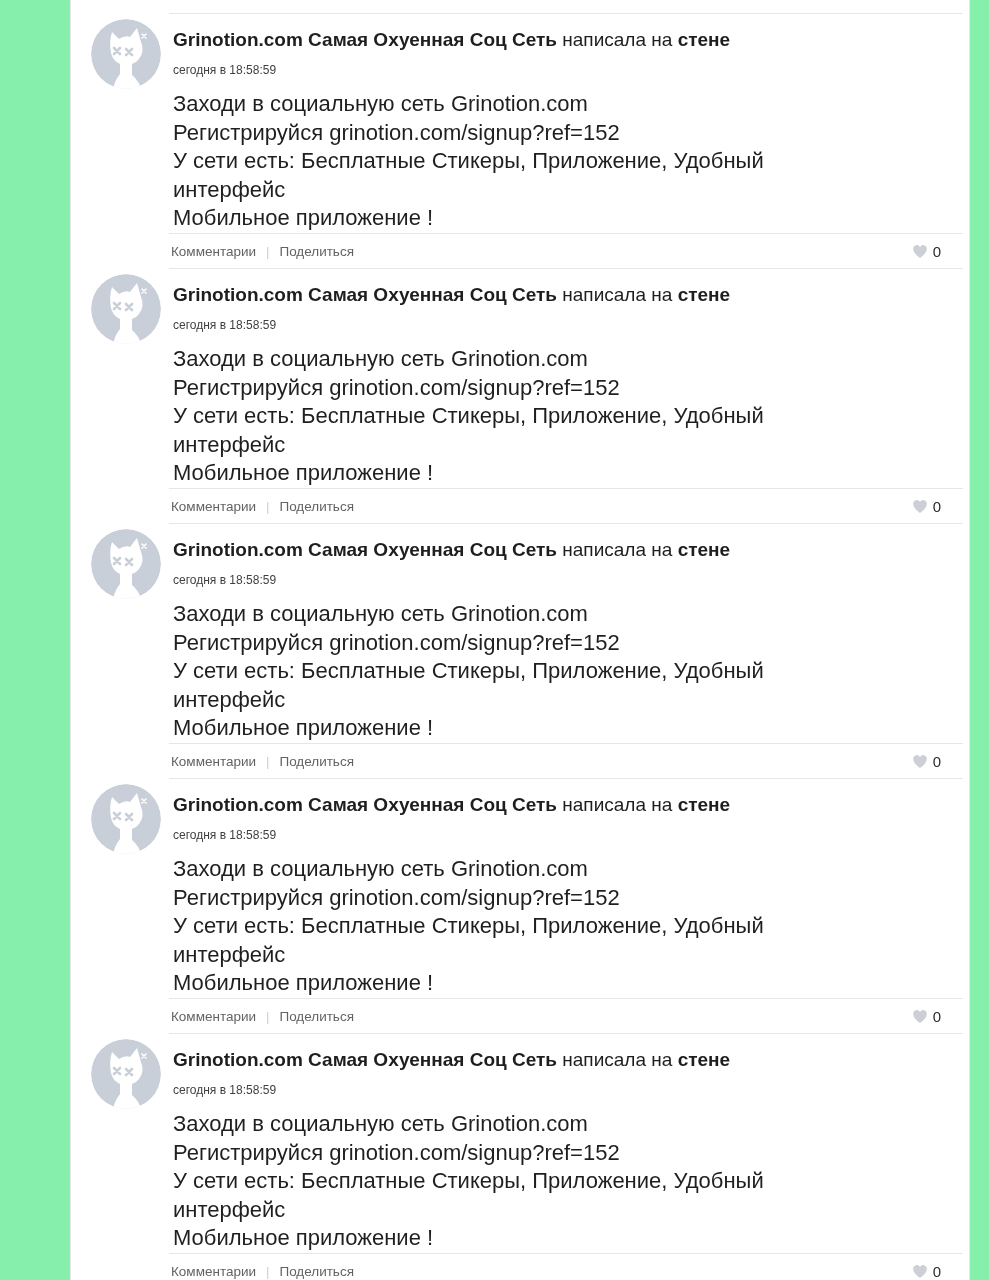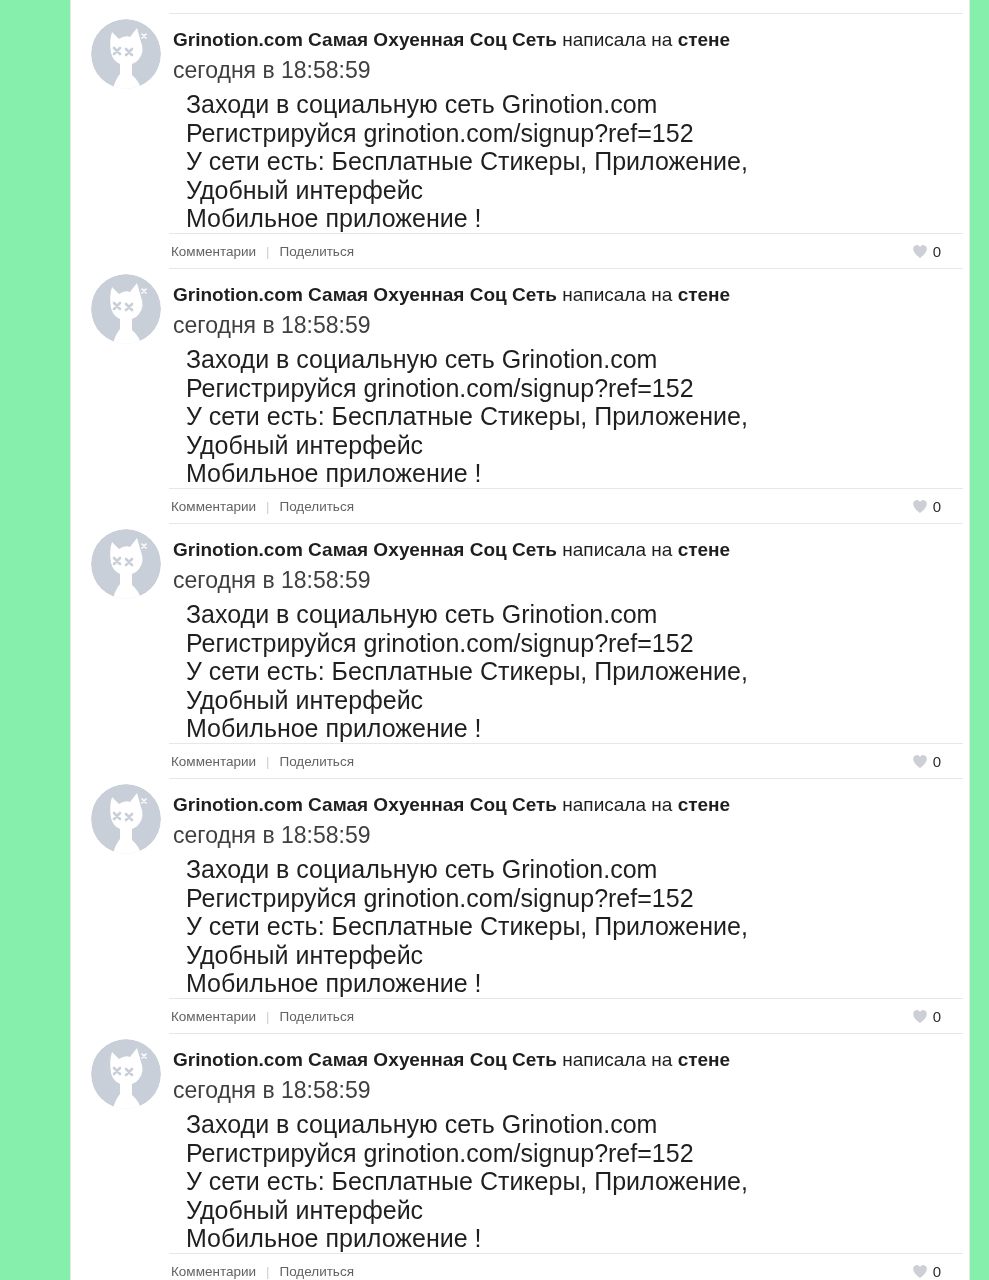--- a/index.html
+++ b/index.html
@@ -58,31 +58,30 @@
   }
   .post-header {
     font-size: 19px;
     line-height: 23px;
     color: #1e1e1e;
   }
   .author-link, .wall-link { font-weight: bold; color: #1e1e1e; cursor: pointer; }
   .action-text { font-weight: normal; color: #1e1e1e; }
   .post-time {
     margin-top: 9px;
-    font-size: 23px;
+    font-size: 12px;
     line-height: 20px;
     color: #3f3f3f;
   }
   .post-body {
     margin-top: 10px;
-    font-size: 25px;
+    font-size: 22px;
     line-height: 28.5px;
     color: #1f1f1f;
     max-width: 640px;
-    margin-left: 13px;
   }
   .post-footer {
     position: absolute;
     left: 98px;
     right: 6px;
     bottom: 0;
     height: 36px;
     box-sizing: border-box;
     border-top: 1px solid #e6e7eb;
     border-bottom: 1px solid #e6e7eb;

